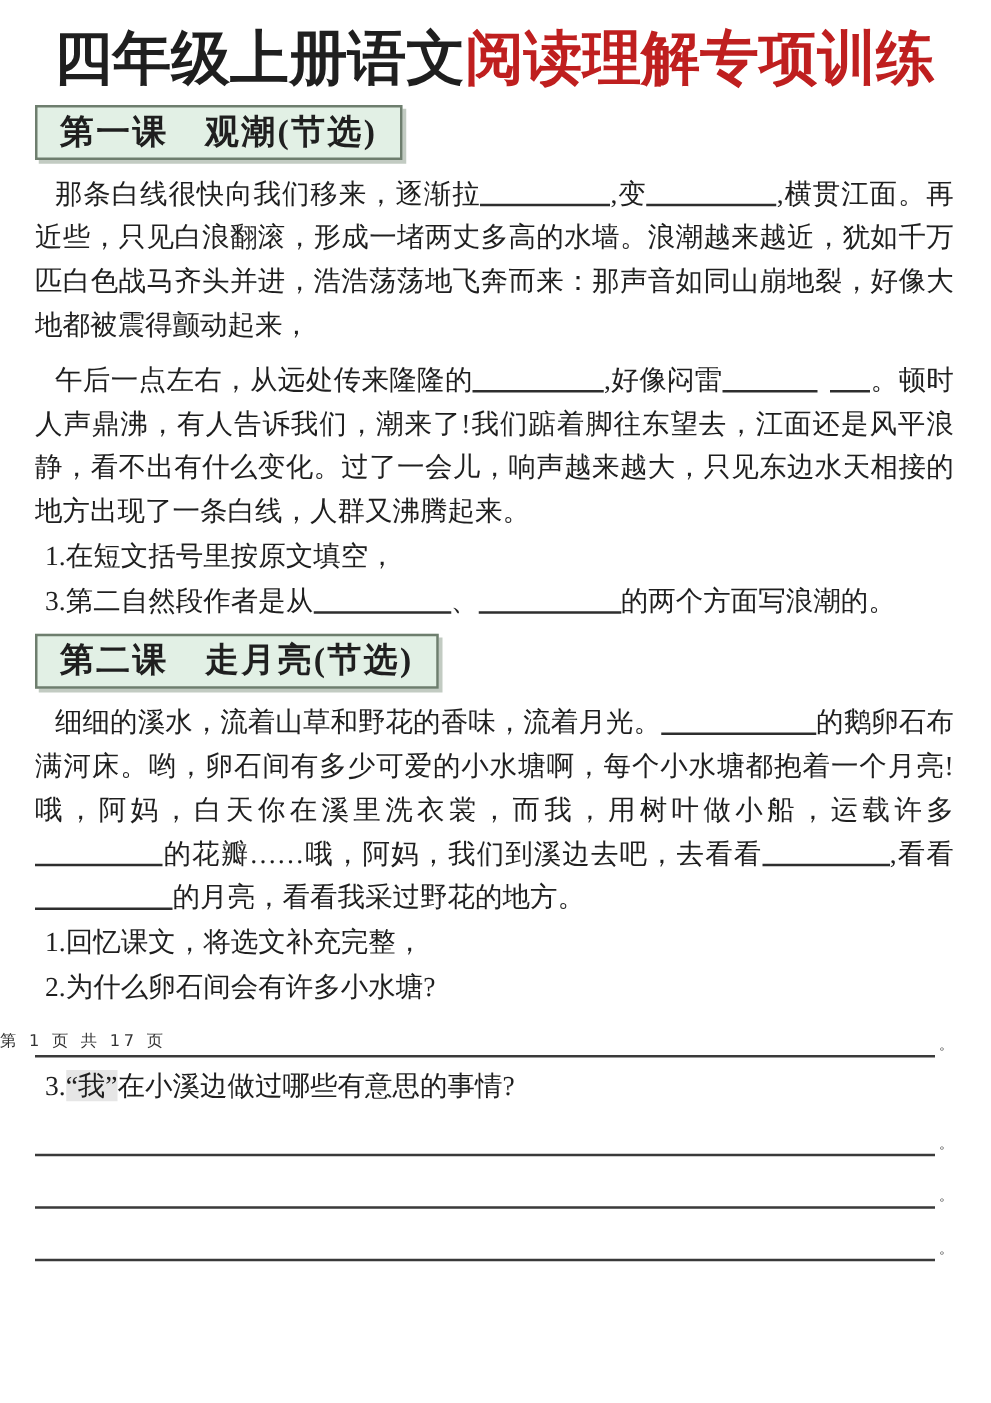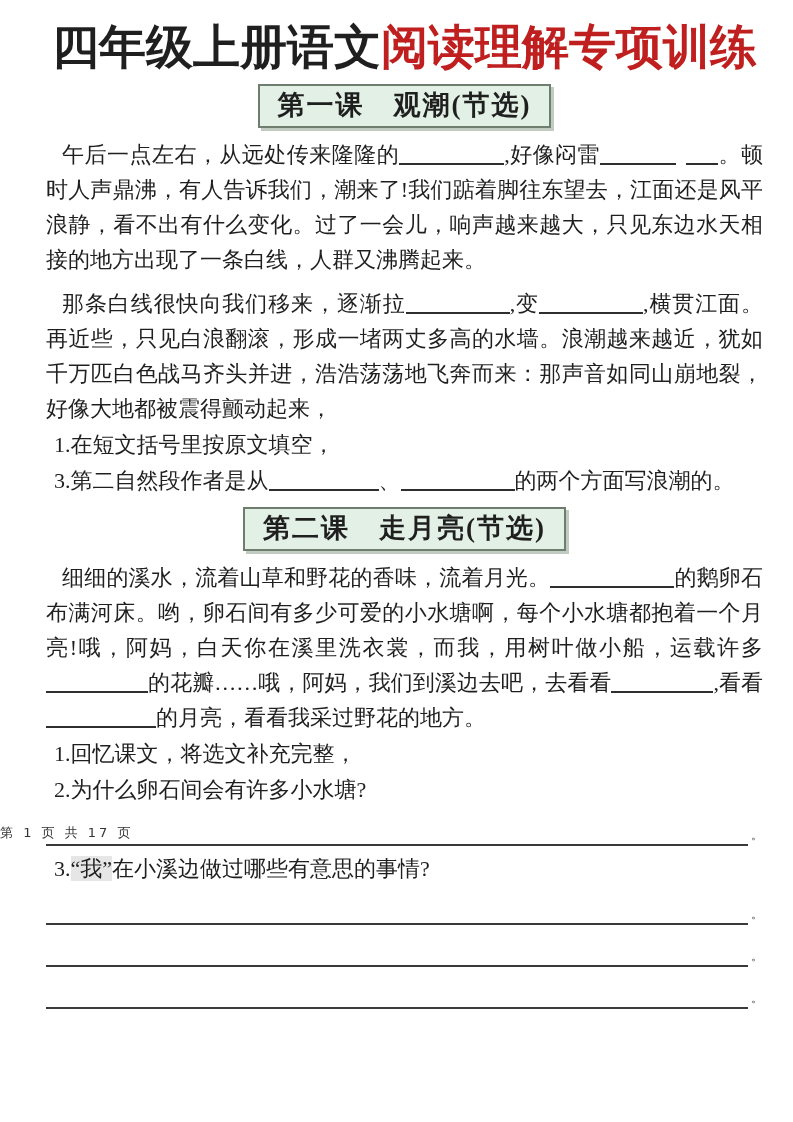--- a/index.html
+++ b/index.html
@@ -1,22 +1,22 @@
 <!DOCTYPE html>
 <html style="--red: #bf1f1f; --ink: #1f1f1f; --box-bg: #e2f0e5; --box-border: #6e7e6e; --hl: #e6e6e6;"><head>
 <meta charset="utf-8">
 <style>
   html,body{margin:0;padding:0}
   body{width:793px;height:1122px;background:#ffffff;overflow:hidden}
   .page{position:relative;width:793px;height:868px;box-sizing:border-box;
-        padding:18px 30px 0 46px;font-family:"Liberation Serif",serif;color:var(--ink,#1f1f1f)}
+        padding:18px 30px 0 28px;font-family:"Liberation Serif",serif;color:var(--ink,#1f1f1f)}
   .doc-title{margin:2px 0 0;text-align:center;font-size:47px;font-weight:bold;
              line-height:1.18;white-space:nowrap}
   .doc-title .red{color:var(--red,#bf1f1f)}
-  .header-wrap{text-align:center;margin:9px 0 4px}
+  .header-wrap{margin:9px 0 4px}
   .lesson:nth-child(2) .header-wrap{}
   .lesson-header{display:inline-block;background:var(--box-bg,#e2f0e5);
                  border:2px solid var(--box-border,#6e7e6e);
                  box-shadow:3px 3px 0 #c2cbc2;font-size:27px;font-weight:bold;
                  padding:1px 18px 3px;letter-spacing:2px}
   .para{font-size:22px;line-height:35px;margin:9px 0 0;text-align:justify;text-indent:16px}
   .q{font-size:22px;line-height:35px;padding-left:8px;margin-top:1px}
   .q.cont{padding-left:22px}
   .blank{display:inline-block;border-bottom:2px solid #2e2e2e;height:13px;vertical-align:-3px}
   .gap{display:inline-block;height:1px}
@@ -30,22 +30,22 @@
 </style>
 </head>
 <body>
 
 <div class="page">
   <h1 class="doc-title"><span>四年级上册语文</span><span class="red">阅读理解专项训练</span></h1>
 
   <main id="lessons">
       <section class="lesson">
         <div class="header-wrap"><span class="lesson-header">第一课　观潮(节选)</span></div>
+        <p class="para"><span>那条白线很快向我们移来，逐渐拉</span><span class="blank" style="width: 104px;"></span><span>,变</span><span class="blank" style="width: 104px;"></span><span>,横贯江面。再近些，只见白浪翻滚，形成一堵两丈多高的水墙。浪潮越来越近，犹如千万匹白色战马齐头并进，浩浩荡荡地飞奔而来：那声音如同山崩地裂，好像大地都被震得颤动起来，</span></p>
         <p class="para"><span>午后一点左右，从远处传来隆隆的</span><span class="blank" style="width: 105px;"></span><span>,好像闷雷</span><span class="blank" style="width: 76px;"></span><span class="gap" style="width: 10px;"></span><span class="blank" style="width: 32px;"></span><span>。顿时人声鼎沸，有人告诉我们，潮来了!我们踮着脚往东望去，江面还是风平浪静，看不出有什么变化。过了一会儿，响声越来越大，只见东边水天相接的地方出现了一条白线，人群又沸腾起来。</span></p>
-        <p class="para"><span>那条白线很快向我们移来，逐渐拉</span><span class="blank" style="width: 104px;"></span><span>,变</span><span class="blank" style="width: 104px;"></span><span>,横贯江面。再近些，只见白浪翻滚，形成一堵两丈多高的水墙。浪潮越来越近，犹如千万匹白色战马齐头并进，浩浩荡荡地飞奔而来：那声音如同山崩地裂，好像大地都被震得颤动起来，</span></p>
         <div class="q"><span>1.在短文括号里按原文填空，</span></div>
         <div class="q"><span>3.第二自然段作者是从</span><span class="blank" style="width: 110px;"></span><span>、</span><span class="blank" style="width: 114px;"></span><span>的两个方面写浪潮的。</span></div>
       </section>
       <section class="lesson">
         <div class="header-wrap"><span class="lesson-header">第二课　走月亮(节选)</span></div>
         <p class="para"><span>细细的溪水，流着山草和野花的香味，流着月光。</span><span class="blank" style="width: 124px;"></span><span>的鹅卵石布满河床。哟，卵石间有多少可爱的小水塘啊，每个小水塘都抱着一个月亮!哦，阿妈，白天你在溪里洗衣裳，而我，用树叶做小船，运载许多</span><span class="blank" style="width: 102px;"></span><span>的花瓣……哦，阿妈，我们到溪边去吧，去看看</span><span class="blank" style="width: 102px;"></span><span>,看看</span><span class="blank" style="width: 110px;"></span><span>的月亮，看看我采过野花的地方。</span></p>
         <div class="q"><span>1.回忆课文，将选文补充完整，</span></div>
         <div class="q"><span>2.为什么卵石间会有许多小水塘?</span></div>
         <div class="answer-line">
           <span class="rule"></span>

